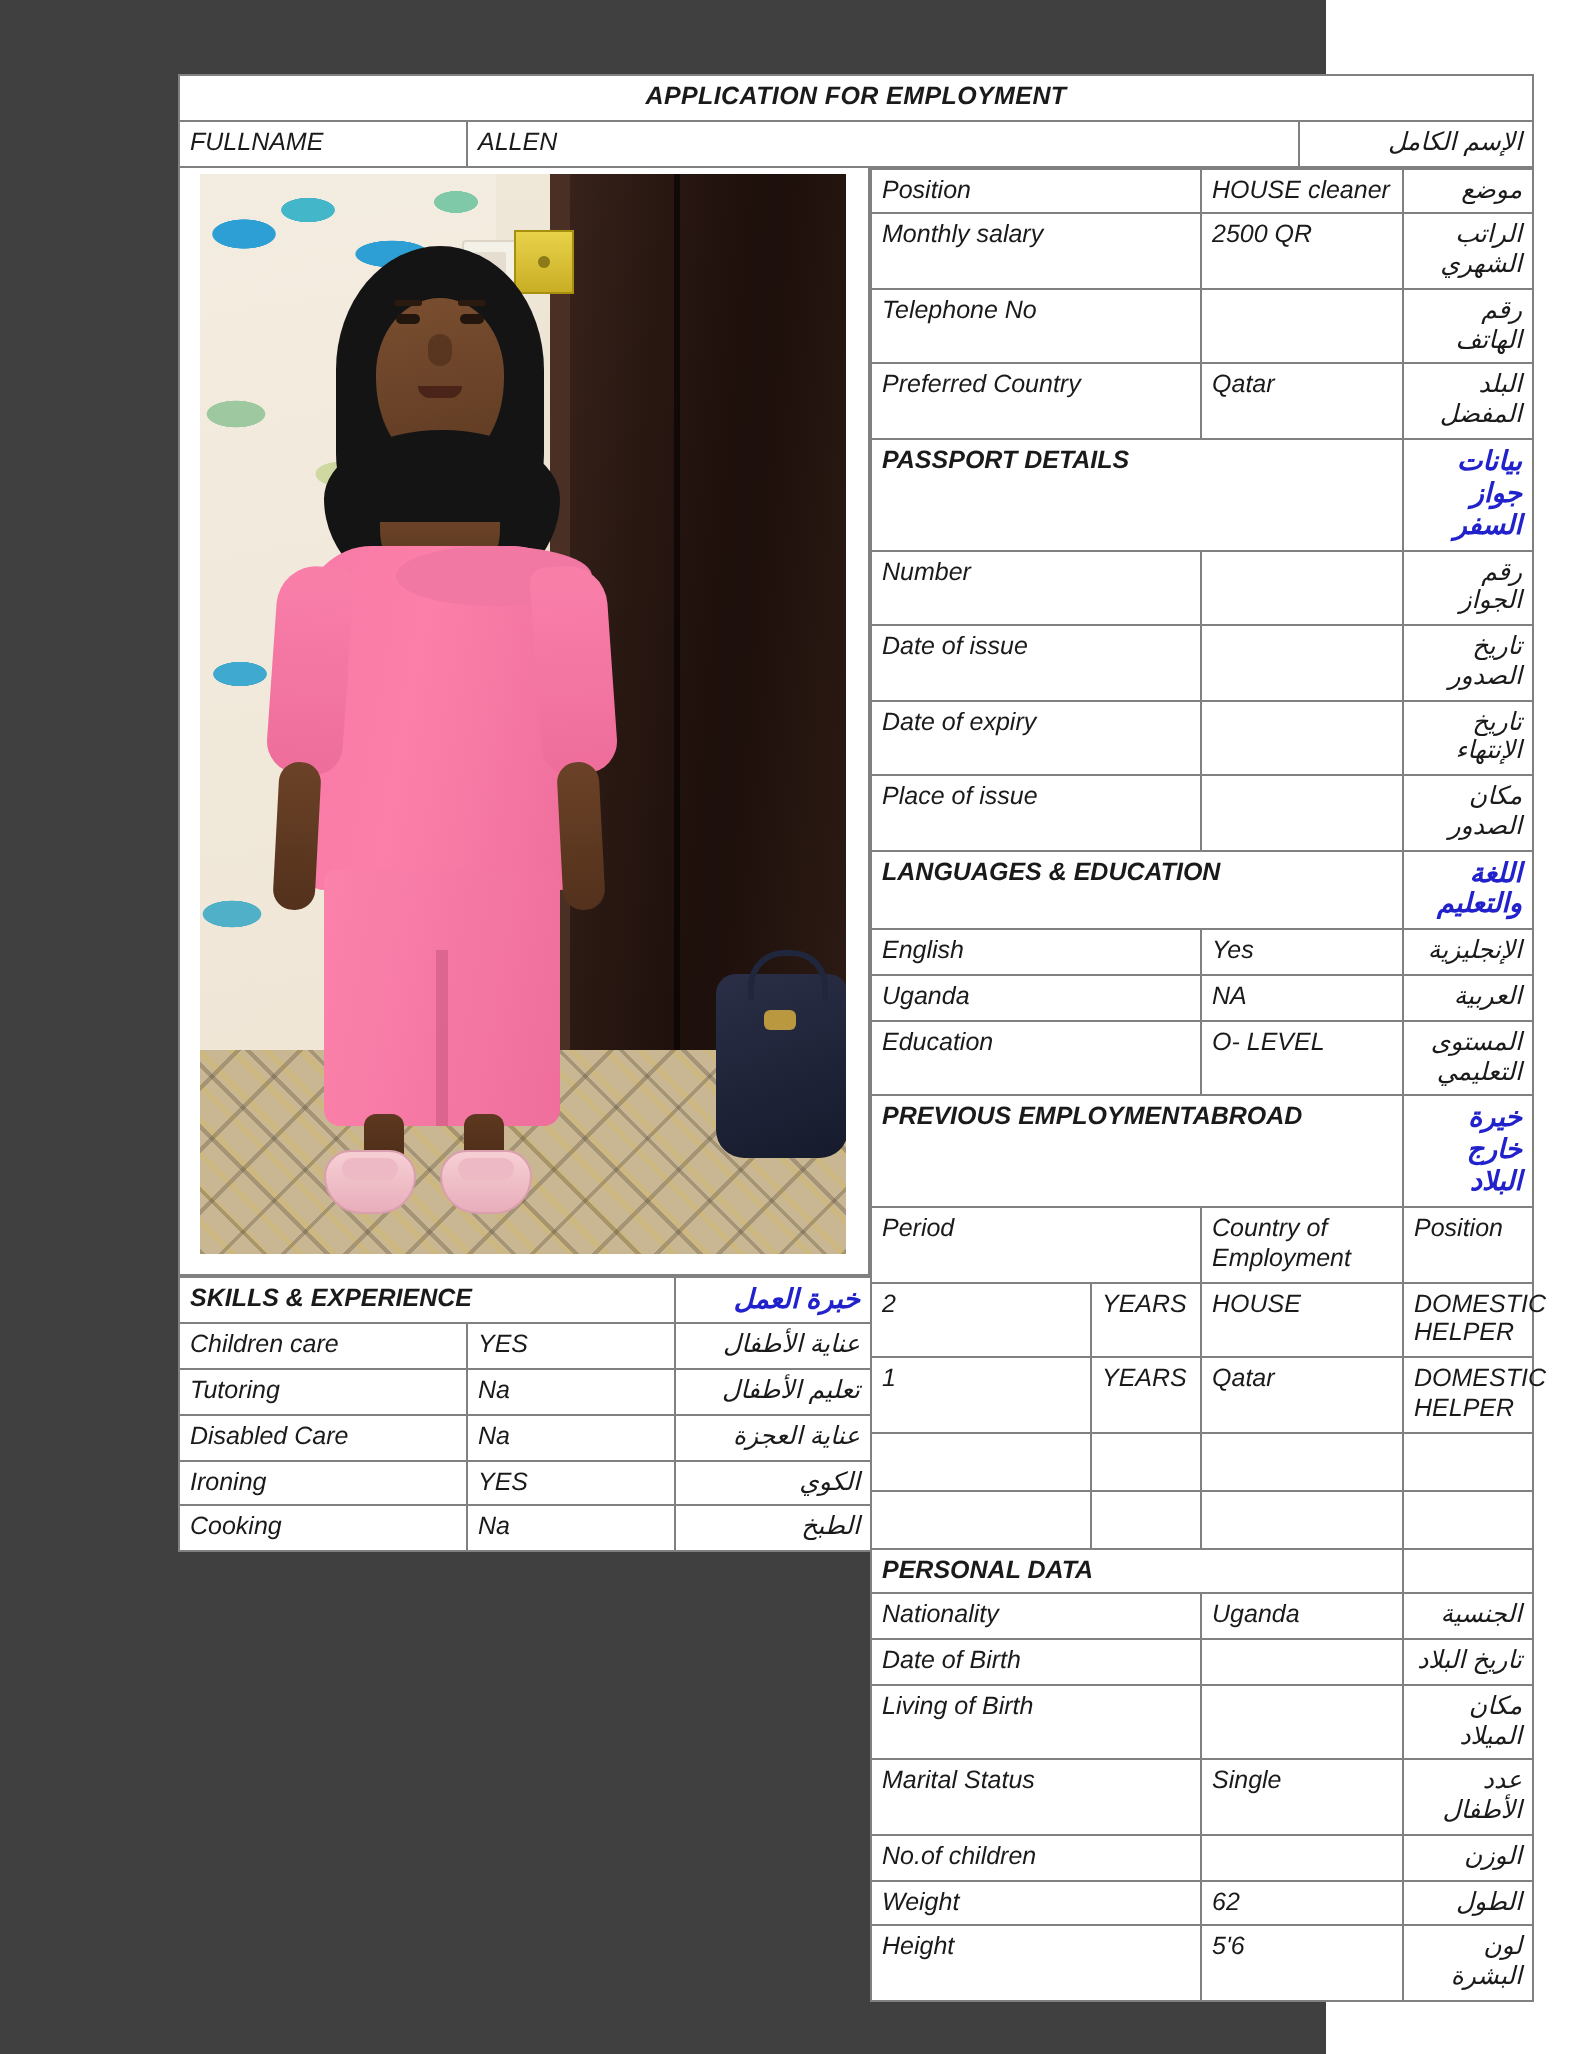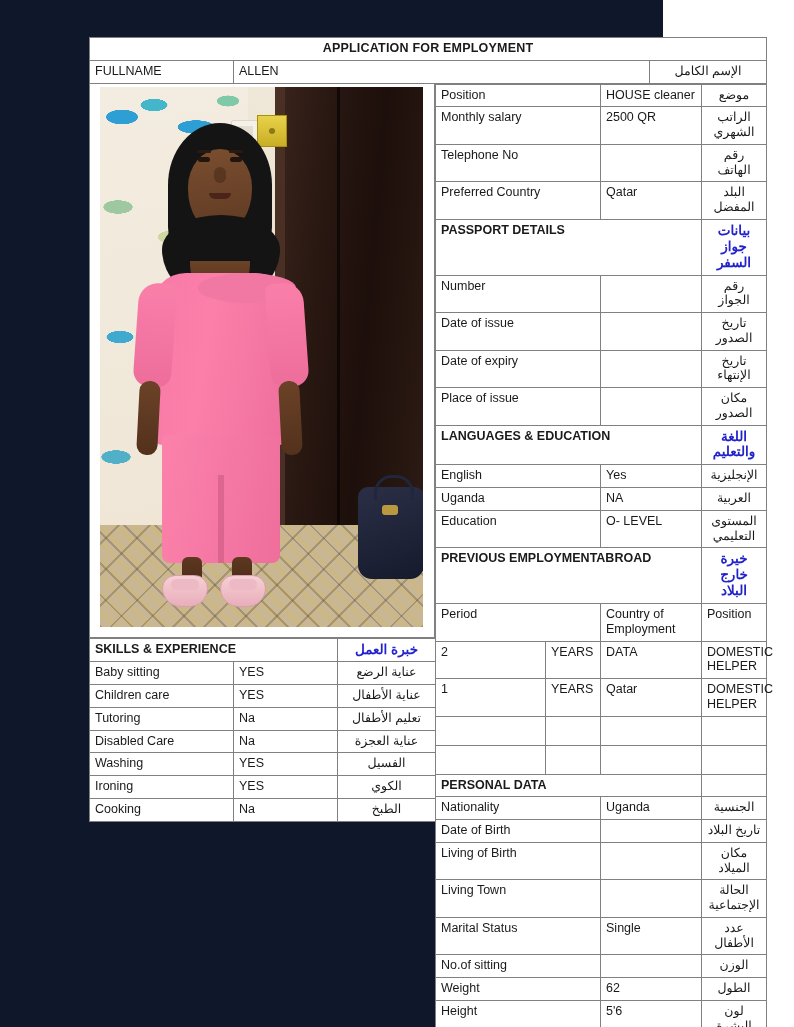--- a/index.html
+++ b/index.html
@@ -12,21 +12,22 @@
     height: 1027px;
     font-family: "Liberation Sans", sans-serif;
     position: relative;
     overflow: hidden;
   }
   .page {
     position: absolute;
     left: 0; top: 0;
     width: 663px;
     height: 1027px;
-    background: #0f172a;
+    background: #404040;
+    font-style: italic;
   }
   
   .watermark {
     position: absolute;
     left: 215px;
     top: 440px;
     width: 430px;
     height: 170px;
     font-family: "Liberation Sans", sans-serif;
     font-size: 86px;
@@ -59,21 +60,21 @@
     font-size: 12.5px;
     line-height: 1.18;
     color: #1a1a1a;
     background: #ffffff;
   }
   .lbl {
     color: #2b2bd4;
   }
   .ar {
     color: #2b2bd4;
-    text-align: center;
+    text-align: right;
     direction: rtl;
     font-size: 12.5px;
     margin-top: 29px;
   }
   .val {
     color: #1a1a1a;
   }
   .title-row td {
     background: #f2f2f2;
     text-align: center;
@@ -376,43 +377,33 @@
             <col style="width:144px">
               <col style="width:104px">
               <col style="width:98px">
           </colgroup>
           <tbody>
               <tr class="sec">
             <td colspan="2">SKILLS &amp; EXPERIENCE</td>
             <td class="ar">خبرة العمل</td>
           </tr>
           <tr>
-            <td class="lbl">Baby sitting</td>
-            <td class="val">YES</td>
-            <td class="ar">عناية الرضع</td>
-          </tr>
-          <tr>
             <td class="lbl">Children care</td>
             <td class="val">YES</td>
             <td class="ar">عناية الأطفال</td>
           </tr>
           <tr>
             <td class="lbl">Tutoring</td>
             <td class="val">Na</td>
             <td class="ar">تعليم الأطفال</td>
           </tr>
           <tr>
             <td class="lbl">Disabled Care</td>
             <td class="val">Na</td>
             <td class="ar">عناية العجزة</td>
-          </tr>
-          <tr>
-            <td class="lbl">Washing</td>
-            <td class="val">YES</td>
-            <td class="ar">الفسيل</td>
           </tr>
           <tr>
             <td class="lbl">Ironing</td>
             <td class="val">YES</td>
             <td class="ar">الكوي</td>
           </tr>
           <tr>
             <td class="lbl">Cooking</td>
             <td class="val">Na</td>
             <td class="ar">الطبخ</td>
@@ -502,21 +493,21 @@
             <td class="ar">خيرة خارج البلاد</td>
           </tr>
           <tr>
             <td class="lbl" colspan="2">Period</td>
             <td class="lbl">Country of Employment</td>
             <td class="lbl">Position</td>
           </tr>
           <tr>
             <td class="val">2</td>
             <td class="val">YEARS</td>
-            <td class="val">DATA</td>
+            <td class="val">HOUSE</td>
             <td class="val">DOMESTIC HELPER</td>
           </tr>
           <tr>
             <td class="val">1</td>
             <td class="val">YEARS</td>
             <td class="val">Qatar</td>
             <td class="val">DOMESTIC HELPER</td>
           </tr>
           <tr class="empty-row">
             <td class="val"></td>
@@ -544,31 +535,26 @@
             <td class="lbl" colspan="2">Date of Birth</td>
             <td class="val"></td>
             <td class="ar">تاريخ  البلاد</td>
           </tr>
           <tr>
             <td class="lbl" colspan="2">Living of Birth</td>
             <td class="val"></td>
             <td class="ar">مكان  الميلاد</td>
           </tr>
           <tr>
-            <td class="lbl" colspan="2">Living Town</td>
-            <td class="val"></td>
-            <td class="ar">الحالة الإجتماعية</td>
-          </tr>
-          <tr>
             <td class="lbl" colspan="2">Marital Status</td>
             <td class="val">Single</td>
             <td class="ar">عدد الأطفال</td>
           </tr>
           <tr>
-            <td class="lbl" colspan="2">No.of sitting</td>
+            <td class="lbl" colspan="2">No.of children</td>
             <td class="val"></td>
             <td class="ar">الوزن</td>
           </tr>
           <tr>
             <td class="lbl" colspan="2">Weight</td>
             <td class="val">62</td>
             <td class="ar">الطول</td>
           </tr>
           <tr>
             <td class="lbl" colspan="2">Height</td>

